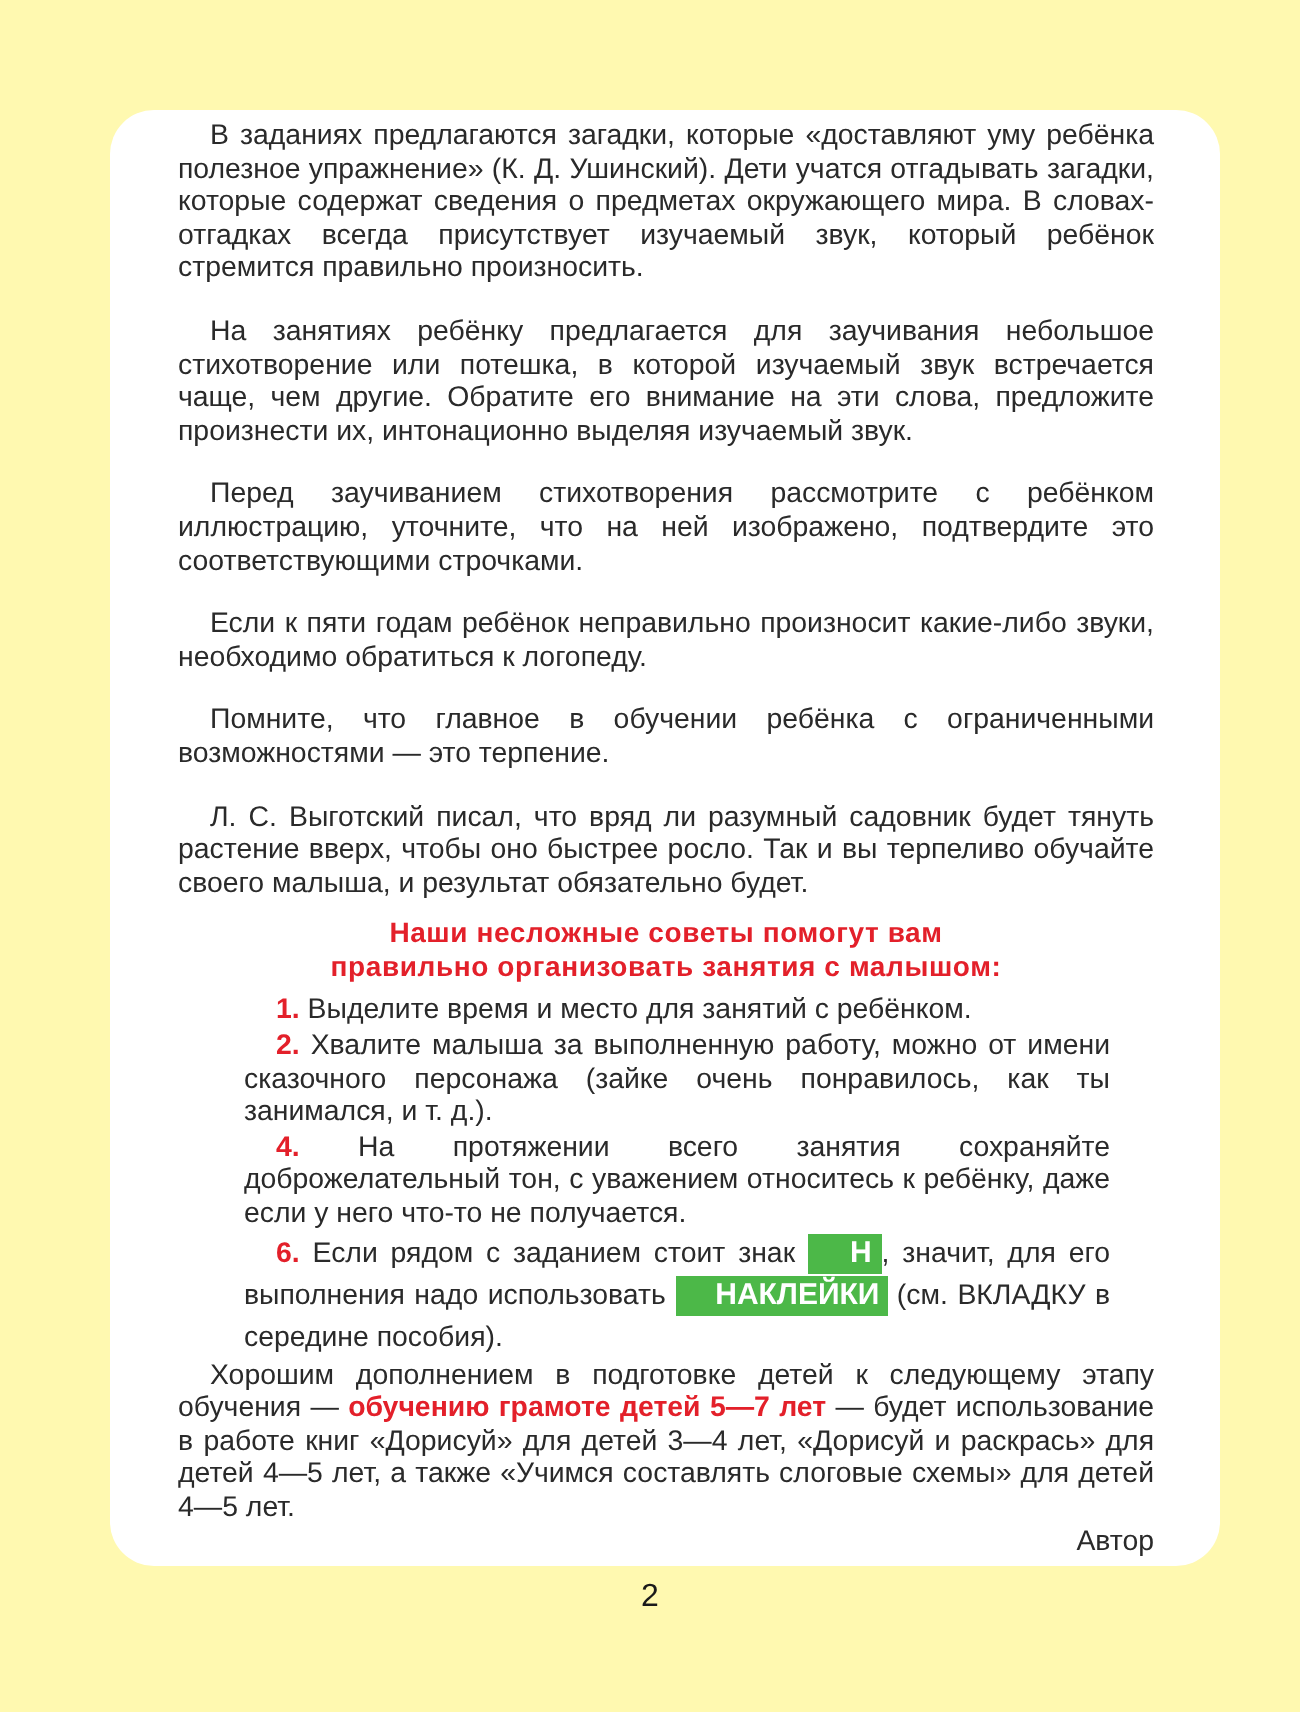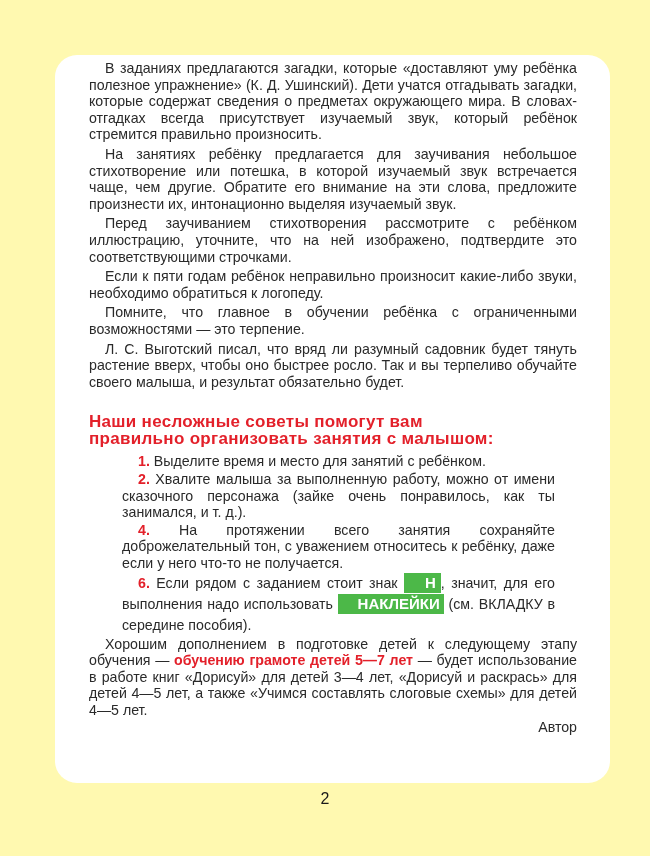--- a/index.html
+++ b/index.html
@@ -20,28 +20,28 @@
     }
     .content {
       position: absolute;
       left: 89px; top: 60px;
       width: 488px;
       font-size: 14.2px;
       line-height: 16.6px;
       text-align: justify;
     }
     .content p { margin: 0; text-indent: 16px; }
-    .content p.gap { margin-top: 3px; }
+    .content p.gap { margin-top: 15px; }
     .heading {
-      text-align: left;
+      text-align: center;
       color: #e3202a;
       font-weight: bold;
-      font-size: 17px;
+      font-size: 14px;
       line-height: 16.6px;
-      margin-top: 24px;
+      margin-top: 8px;
       letter-spacing: 0.3px;
     }
     .tips {
       margin-top: 6px;
       padding-left: 33px;
       padding-right: 22px;
     }
     .tip { margin: 0; text-indent: 0; text-align: justify; }
     .tip + .tip { margin-top: 1px; }
     .num { color: #e3202a; font-weight: bold; }

